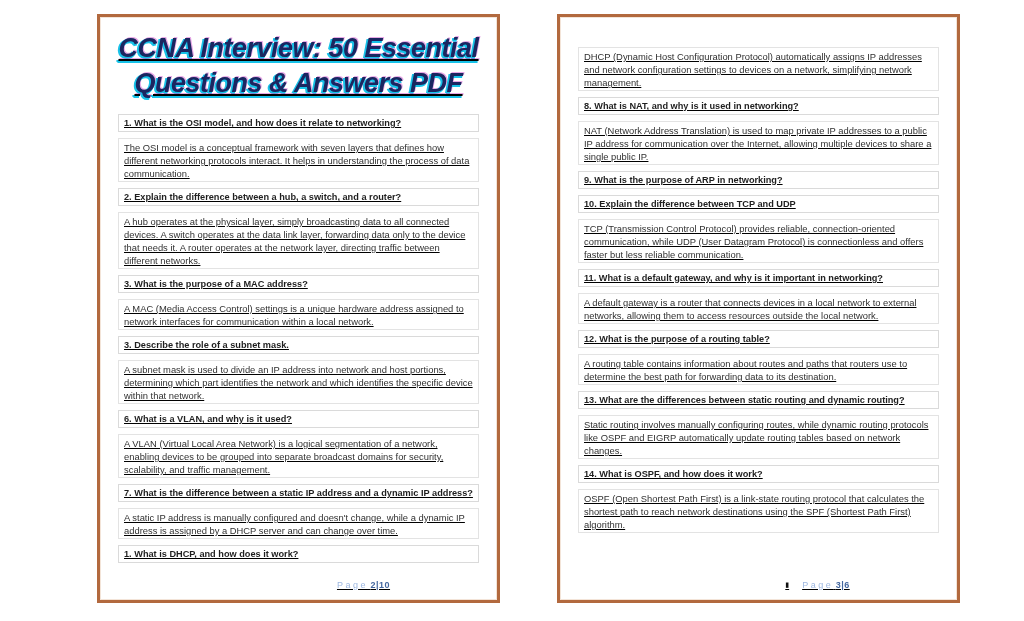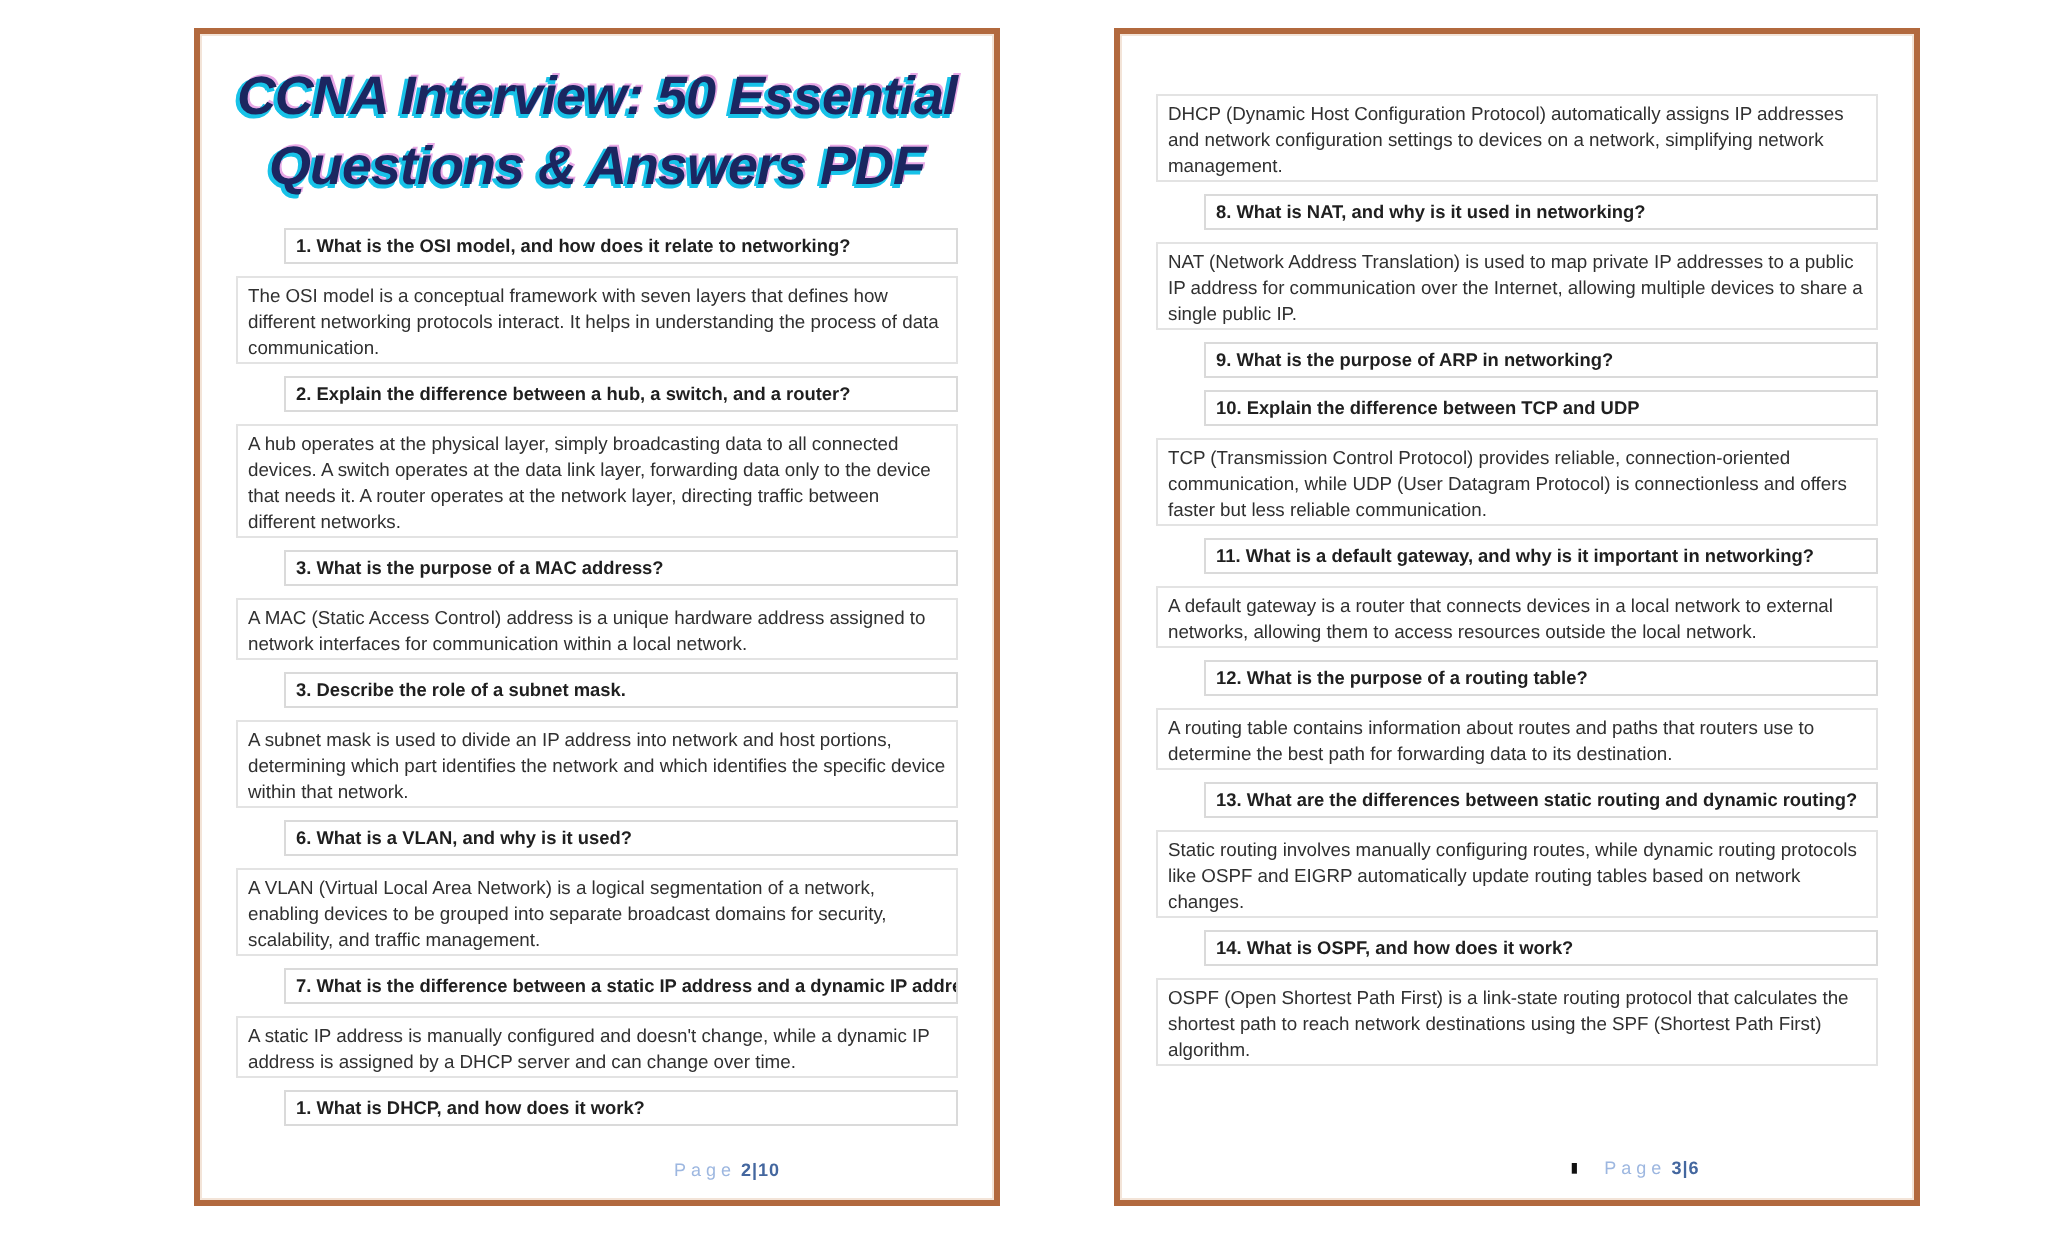--- a/index.html
+++ b/index.html
@@ -8,20 +8,21 @@
     font-family: "Liberation Sans", sans-serif; overflow: hidden;
   }
   .page {
     position: absolute; top: 14px; width: 403px; height: 589px;
     background: #ffffff;
     border: 3px solid var(--page-border, #b2693e);
     box-shadow: inset 0 0 0 1px #f3e4d8;
     box-sizing: border-box;
     display: flex; flex-direction: column;
     padding: 6px 18px 8px 18px;
+    text-decoration: underline;
   }
   #page-left  { left: 97px; }
   #page-right { left: 557px; }
 
   .doc-title {
     text-align: center;
     margin: 8px 0 13px 0;
     font-weight: bold; font-style: italic;
     font-size: 27px; line-height: 35px;
     letter-spacing: -0.5px;
@@ -31,21 +32,21 @@
                   1px -1px 0 rgba(201, 62, 199, 0.45);
   }
 
   .qa-list { display: flex; flex-direction: column; gap: 6px; }
   .qa-list.right-top-pad { padding-top: 24px; }
 
   .q-box {
     border: 1px solid #dadada; background: #ffffff;
     padding: 2px 23px 1px 5px;
     font-weight: bold; font-size: 9.2px; line-height: 13px;
-    color: #1f1f1f; white-space: nowrap; overflow: hidden; margin-left: 24px;
+    color: #1f1f1f; white-space: nowrap; overflow: hidden;
   }
   .a-box {
     border: 1px solid #e3e3e3; background: #ffffff;
     padding: 2px 5px 1px 5px;
     font-size: 9.4px; line-height: 13px;
     color: #303030;
   }
 
   .page-footer {
     margin-top: auto;
@@ -68,21 +69,21 @@
     <header class="doc-title">
       <div>CCNA Interview: 50 Essential</div>
       <div>Questions &amp; Answers PDF</div>
     </header>
     <div class="qa-list">
         <div class="q-box">1. What is the OSI model, and how does it relate to networking?</div>
         <div class="a-box">The OSI model is a conceptual framework with seven layers that defines how different networking protocols interact. It helps in understanding the process of data communication.</div>
         <div class="q-box">2. Explain the difference between a hub, a switch, and a router?</div>
         <div class="a-box">A hub operates at the physical layer, simply broadcasting data to all connected devices. A switch operates at the data link layer, forwarding data only to the device that needs it. A router operates at the network layer, directing traffic between different networks.</div>
         <div class="q-box">3. What is the purpose of a MAC address?</div>
-        <div class="a-box">A MAC (Static Access Control) address is a unique hardware address assigned to network interfaces for communication within a local network.</div>
+        <div class="a-box">A MAC (Media Access Control) settings is a unique hardware address assigned to network interfaces for communication within a local network.</div>
         <div class="q-box">3. Describe the role of a subnet mask.</div>
         <div class="a-box">A subnet mask is used to divide an IP address into network and host portions, determining which part identifies the network and which identifies the specific device within that network.</div>
         <div class="q-box">6. What is a VLAN, and why is it used?</div>
         <div class="a-box">A VLAN (Virtual Local Area Network) is a logical segmentation of a network, enabling devices to be grouped into separate broadcast domains for security, scalability, and traffic management.</div>
         <div class="q-box">7. What is the difference between a static IP address and a dynamic IP address?</div>
         <div class="a-box">A static IP address is manually configured and doesn't change, while a dynamic IP address is assigned by a DHCP server and can change over time.</div>
         <div class="q-box">1. What is DHCP, and how does it work?</div>
       </div>
     <footer class="page-footer">
       <span class="pg-word">Page</span>

